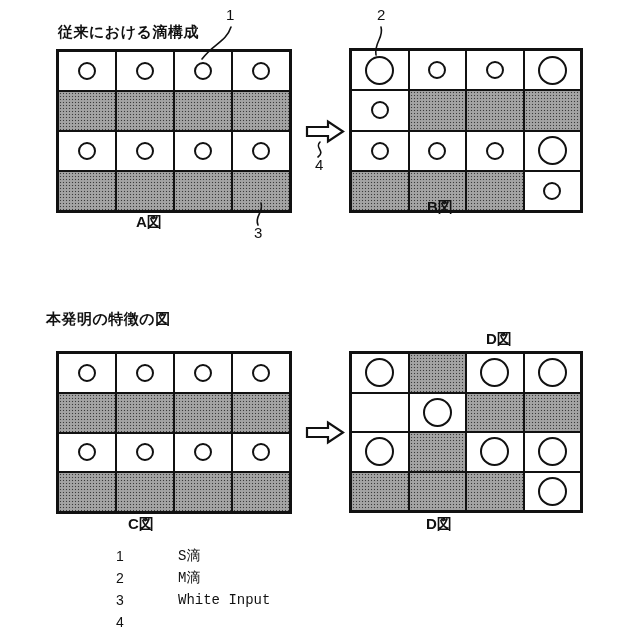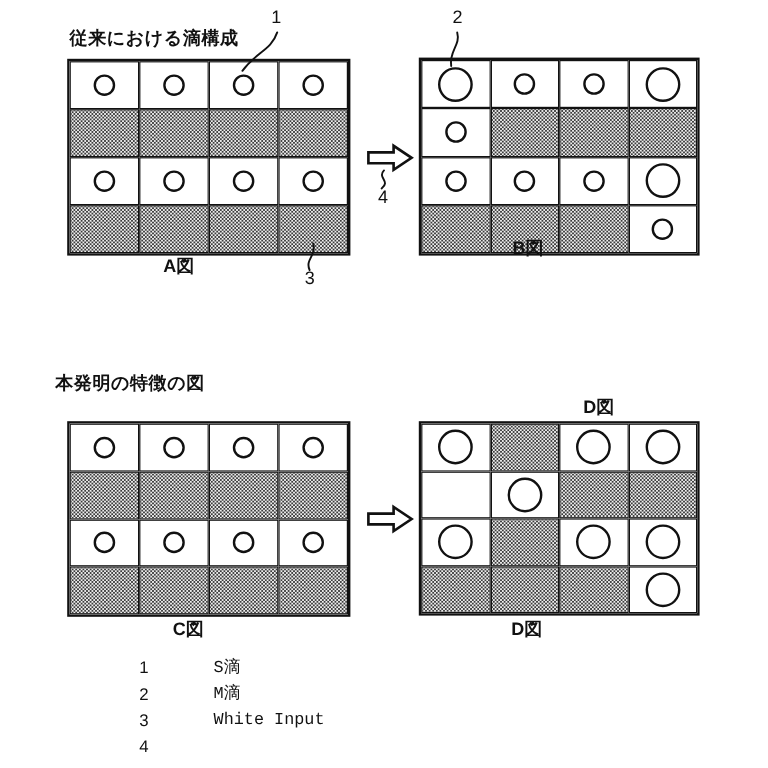--- a/index.html
+++ b/index.html
@@ -186,21 +186,21 @@
       <div class="cell shaded"></div>
       <div class="cell shaded"></div>
       <div class="cell shaded"></div>
       <div class="cell">
         <div class="drop m"></div>
       </div>
     </div>
 
   <div class="abs grid-label" style="left:116px;top:213px;">A図</div>
   <div class="abs grid-label" style="left:407px;top:198px;">B図</div>
-  <div class="abs grid-label" style="left:124px;top:515px;">C図</div>
+  <div class="abs grid-label" style="left:108px;top:515px;">C図</div>
   <div class="abs grid-label" style="left:466px;top:330px;">D図</div>
   <div class="abs grid-label" style="left:406px;top:515px;">D図</div>
 
   <div class="abs ann-num" style="left:226px;top:6px;">1</div>
   <div class="abs ann-num" style="left:377px;top:6px;">2</div>
   <div class="abs ann-num" style="left:254px;top:224px;">3</div>
   <div class="abs ann-num" style="left:315px;top:156px;">4</div>
 
   <svg class="overlay" width="640" height="640" viewBox="0 0 640 640">
     <polygon points="307,127 328,127 328,121.5 343,131.5 328,141.5 328,136 307,136" fill="#ffffff" stroke="#111" stroke-width="2.2"></polygon>

